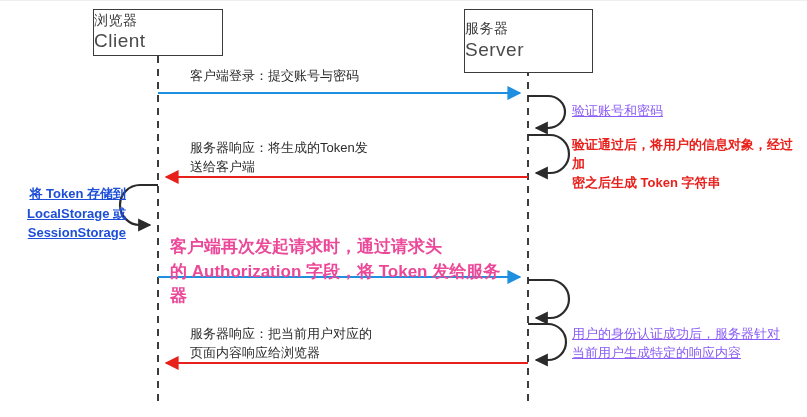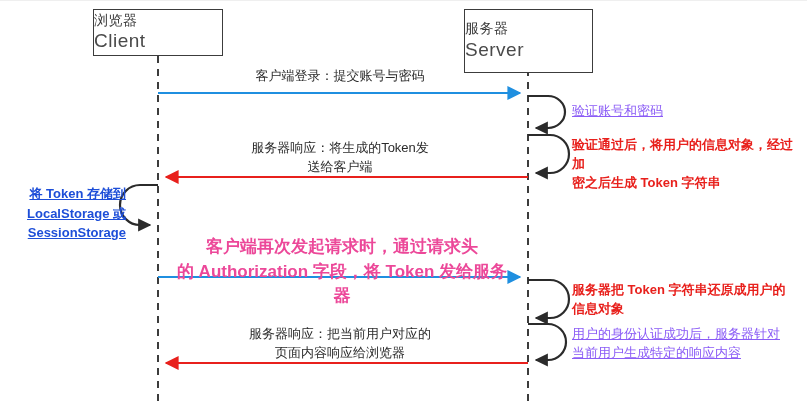--- a/index.html
+++ b/index.html
@@ -42,21 +42,20 @@
     color: #3b3b3b;
     letter-spacing: 0.5px;
   }
   .actor-en {
     font-size: 19px;
     color: #4a4a4a;
     letter-spacing: 0.5px;
   }
   .msg-label {
     position: absolute;
-    text-align: center;
     line-height: 1.45;
     font-size: 13px;
     color: #2b2b2b;
     white-space: pre-line;
   }
   .msg-label.bold {
     font-weight: bold;
     font-size: 17px;
     color: #ec4899;
   }
@@ -175,20 +174,18 @@
 
   <div class="note black" style="left:572px; top:101px; width:220px;">验证账号和密码</div>
 
   <div class="note red" style="left:572px; top:135px; width:232px;">验证通过后，将用户的信息对象，经过加
 密之后生成 Token 字符串</div>
 
   <div class="note green" style="left:4px; top:183px; width:122px;">将 Token 存储到
 LocalStorage 或
 SessionStorage</div>
 
-  <div class="note red" style="left:572px; top:280px; width:232px;">服务器把 Token 字符串还原成用户的
-信息对象</div>
 
   <div class="note black" style="left:572px; top:324px; width:228px;">用户的身份认证成功后，服务器针对
 当前用户生成特定的响应内容</div>
 
 
 </div>
 
 </body></html>

